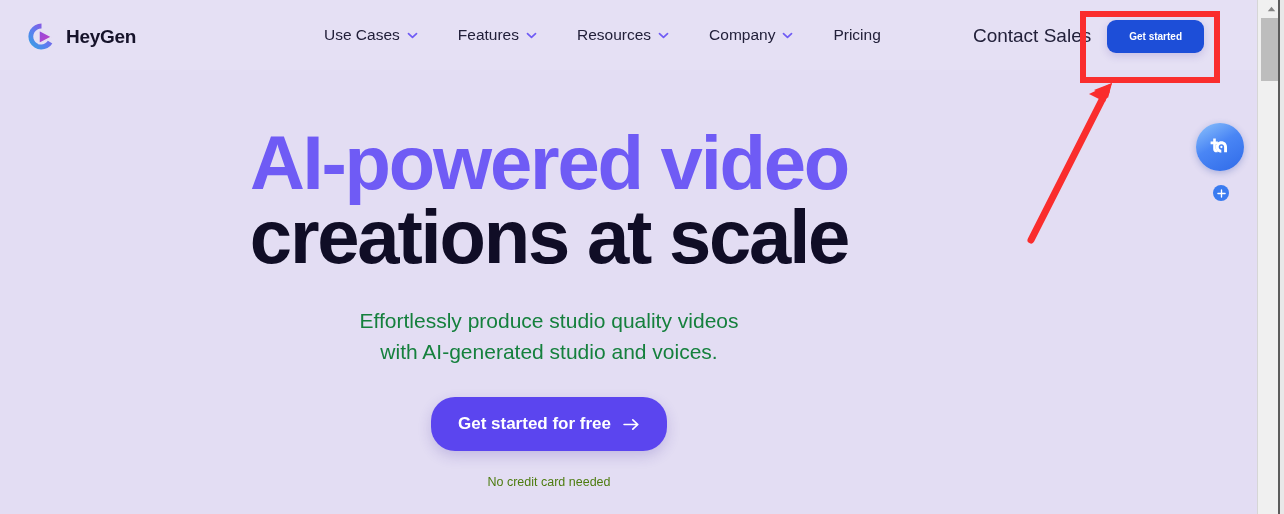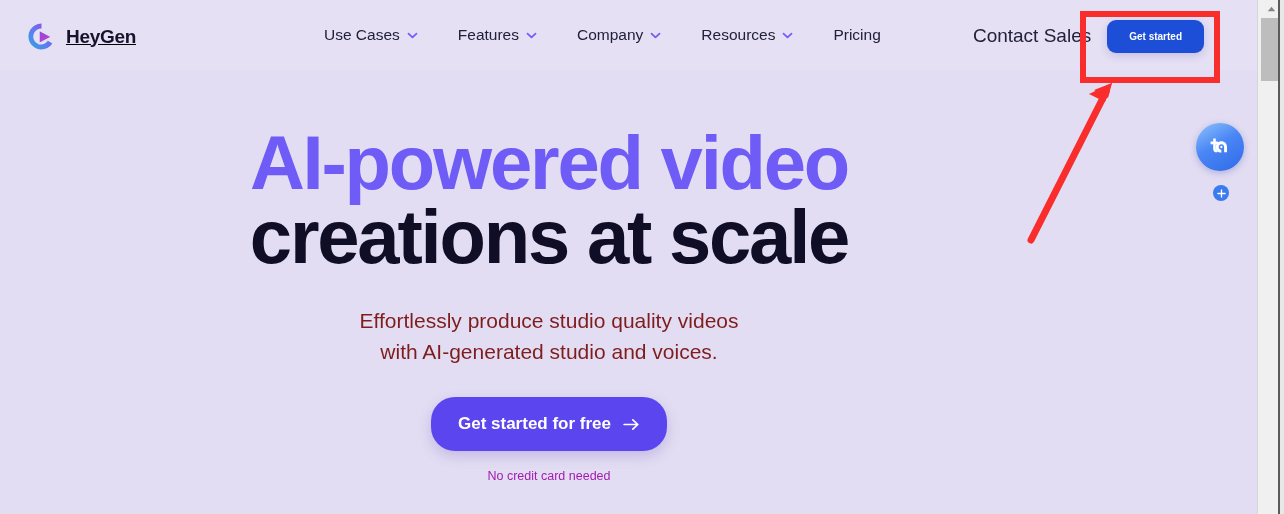--- a/index.html
+++ b/index.html
@@ -42,21 +42,20 @@
     align-items: center;
   }
   .brand {
     position: absolute;
     left: 26px;
     top: 19px;
     display: flex;
     align-items: center;
     gap: 9px;
     height: 34px;
-    text-decoration: underline;
   }
   .brand-logo {
     width: 31px;
     height: 31px;
     display: block;
   }
   .brand-name {
     font-size: 19px;
     font-weight: bold;
     color: #16132a;
@@ -144,21 +143,21 @@
     color: #100d26;
   }
   .hero-title .line1 { color: #6f5bf5; display: block; }
   .hero-title .line2 { color: #100d26; display: block; }
 
   .hero-sub {
     margin: 0;
     padding-top: 31px;
     font-size: 21px;
     line-height: 31px;
-    color: #7f1d1d;
+    color: #15803d;
     font-weight: 400;
   }
   .hero-sub span { display: block; }
 
   .cta-wrap {
     padding-top: 30px;
   }
   .btn-cta {
     display: inline-flex;
     align-items: center;
@@ -169,24 +168,24 @@
     border-radius: 24px;
     font-size: 17px;
     font-weight: bold;
     padding: 17px 27px;
     cursor: pointer;
     font-family: "Liberation Sans", sans-serif;
     box-shadow: 0 5px 14px rgba(60,40,160,0.20);
   }
   .btn-cta .arrow { width: 17px; height: 13px; display: block; }
   .cta-note {
-    margin: 6px;
+    margin: 12px;
     padding-top: 12px;
     font-size: 12.5px;
-    color: #a21caf;
+    color: #4d7c0f;
   }
 
   
   .widget-bubble {
     position: absolute;
     left: 1196px;
     top: 123px;
     width: 48px;
     height: 48px;
     border-radius: 50%;
@@ -315,28 +314,28 @@
         </div>
 
         <div class="nav-item">
           <span>Features</span>
           <svg class="chev" viewBox="0 0 12 8">
             <path d="M1.4 1.8 L6 6.2 L10.6 1.8" fill="none" stroke="#6f5bf5" stroke-width="1.9" stroke-linecap="round" stroke-linejoin="round"></path>
           </svg>
         </div>
 
         <div class="nav-item">
-          <span>Company</span>
+          <span>Resources</span>
           <svg class="chev" viewBox="0 0 12 8">
             <path d="M1.4 1.8 L6 6.2 L10.6 1.8" fill="none" stroke="#6f5bf5" stroke-width="1.9" stroke-linecap="round" stroke-linejoin="round"></path>
           </svg>
         </div>
 
         <div class="nav-item">
-          <span>Resources</span>
+          <span>Company</span>
           <svg class="chev" viewBox="0 0 12 8">
             <path d="M1.4 1.8 L6 6.2 L10.6 1.8" fill="none" stroke="#6f5bf5" stroke-width="1.9" stroke-linecap="round" stroke-linejoin="round"></path>
           </svg>
         </div>
 
         <div class="nav-item">
           <span>Pricing</span>
         </div>
 
       </div>

